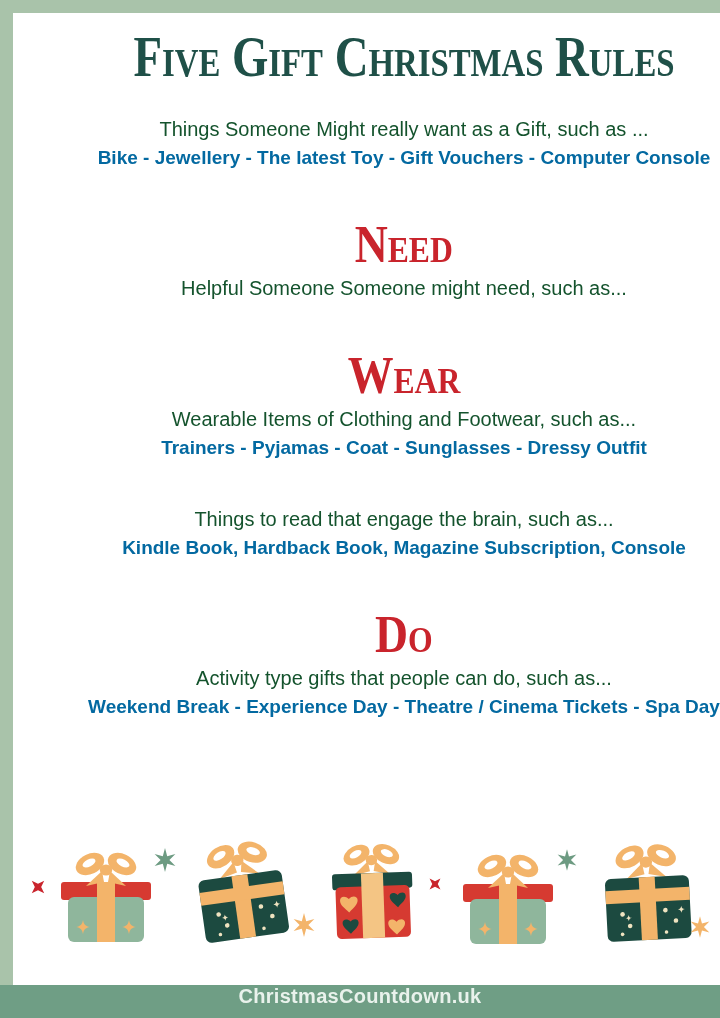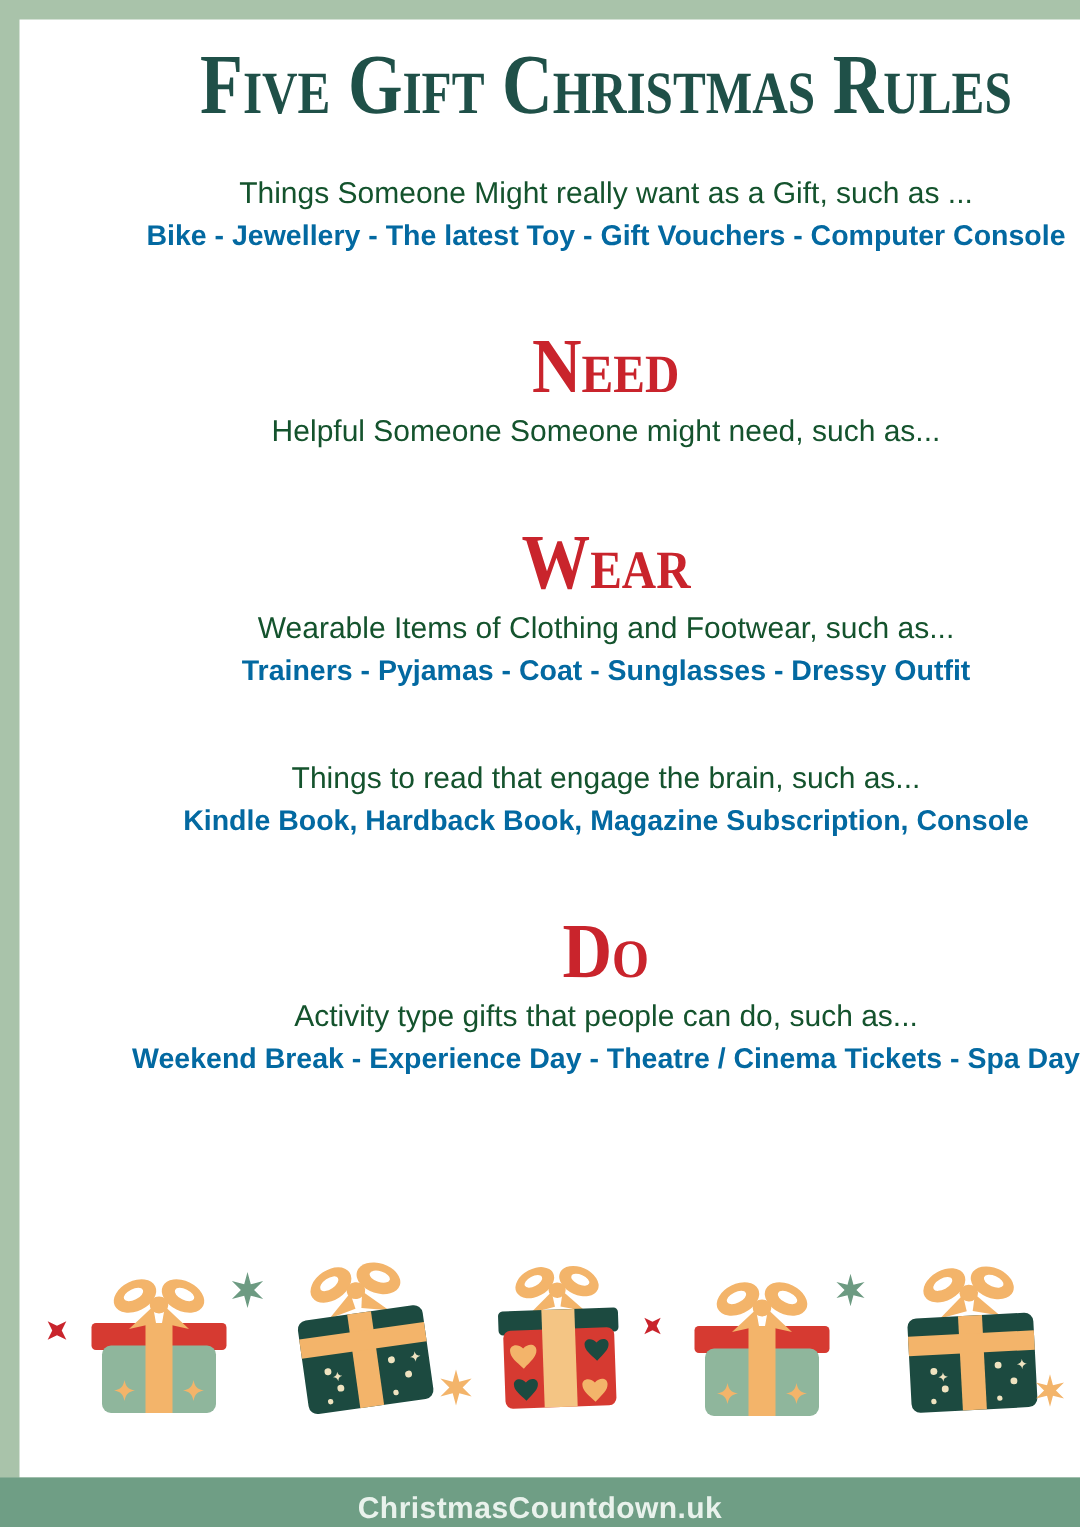--- a/index.html
+++ b/index.html
@@ -31,21 +31,21 @@
     margin:5px 0 0 0; font-size:20px; line-height:1.25; color:#14532d;
   }
   .section-items {
     margin:4px 0 0 0; font-size:19px; line-height:1.25; font-weight:bold; color:#0369a1;
   }
   .gifts {
     position:absolute; left:13px; bottom:30px; width:694px; height:114px;
   }
   .footer-band {
     position:absolute; left:0; right:0; bottom:0; height:33px;
-    background:#6f9e85; display:flex; align-items:flex-end; justify-content:center;
+    background:#6f9e85; display:flex; align-items:flex-start; justify-content:center;
   }
   .footer-url {
     color:#e9f2ec; font-weight:bold; font-size:20px; letter-spacing:0.3px;
     font-family:"Liberation Sans", sans-serif;
   }
 </style>
 </head>
 <body>
 
 <div class="page">

